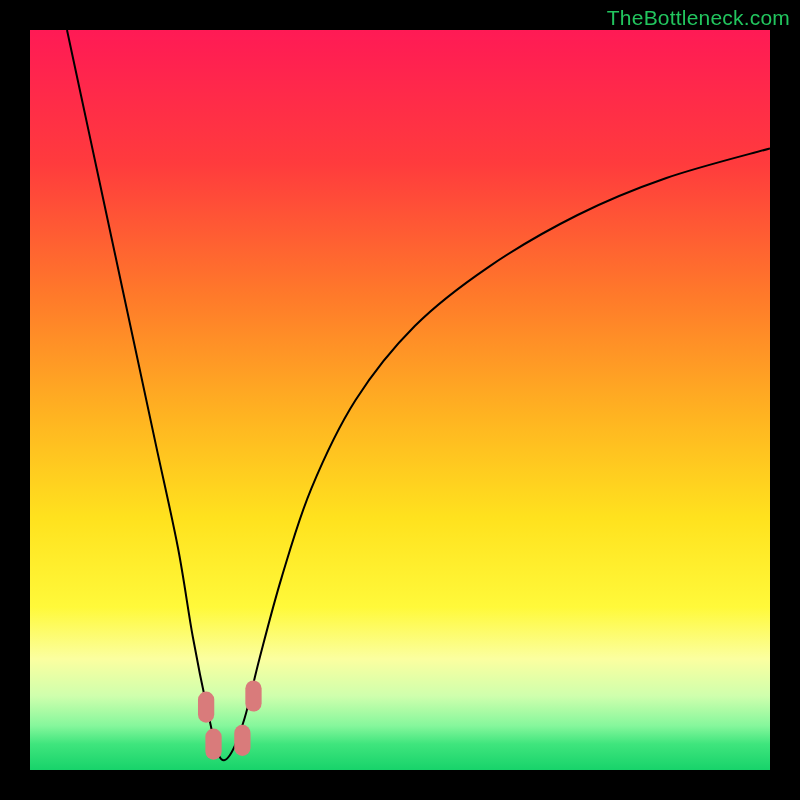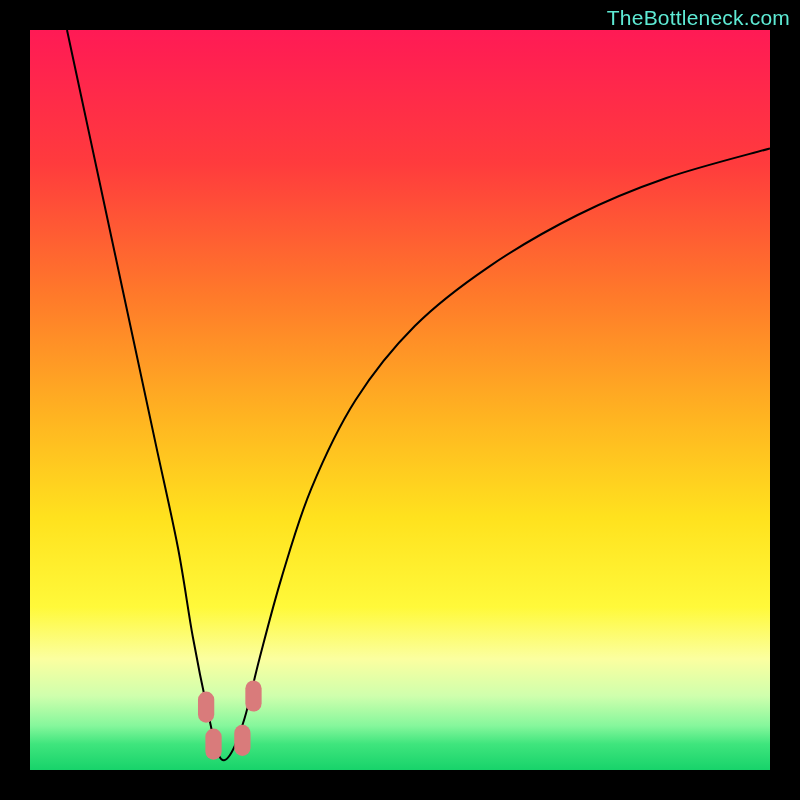--- a/index.html
+++ b/index.html
@@ -21,21 +21,21 @@
   }
   .gradient {
     position: absolute;
     left: 0; top: 0;
     width: 100%; height: 100%;
   }
   .watermark {
     position: absolute;
     top: 6px;
     right: 10px;
-    color: #5eead4;
+    color: #22c55e;
     font-size: 21px;
     font-weight: 500;
     letter-spacing: 0.2px;
     z-index: 10;
   }
   svg.curve {
     position: absolute;
     left: 0; top: 0;
     width: 100%; height: 100%;
     z-index: 5;

